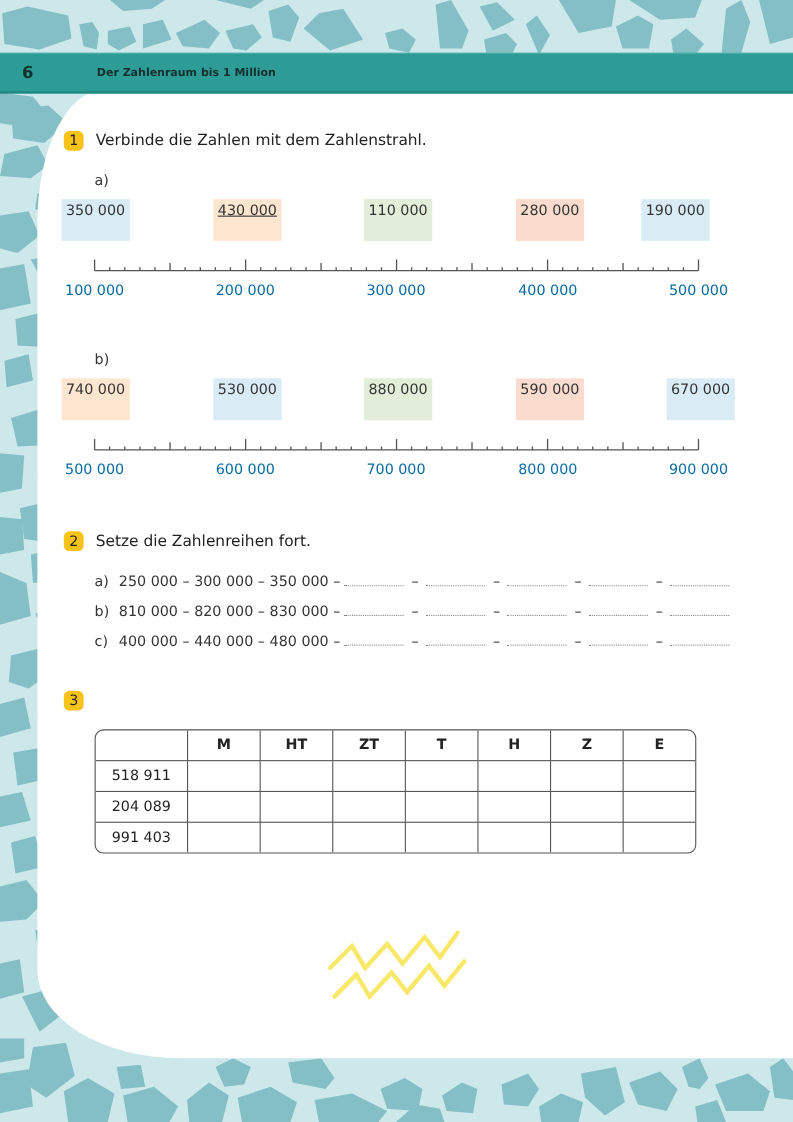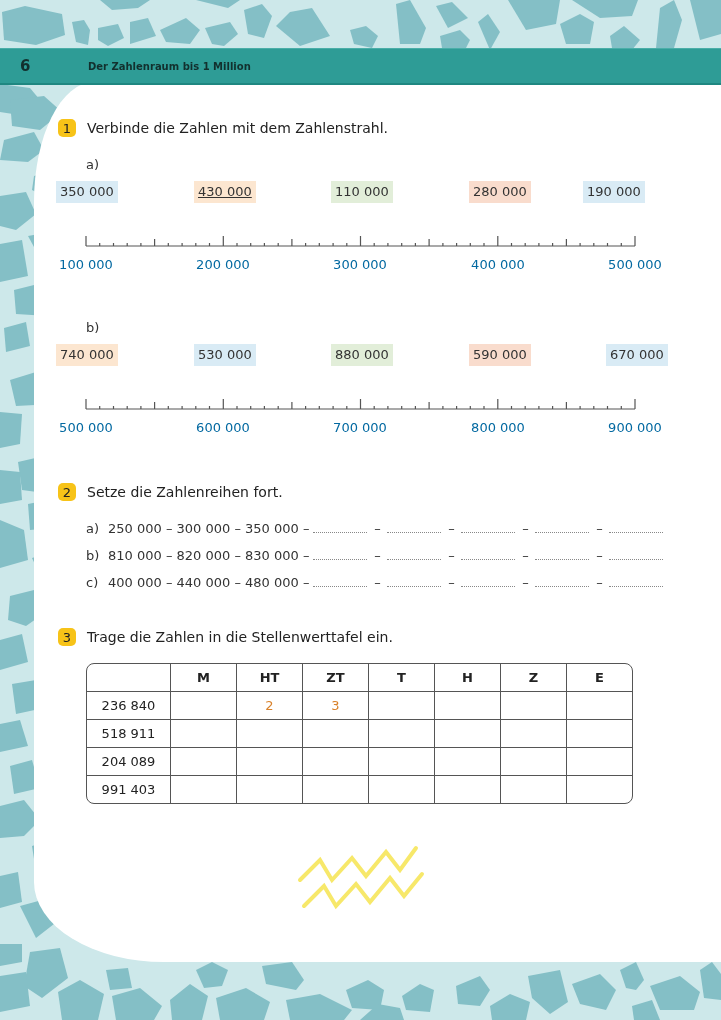--- a/index.html
+++ b/index.html
@@ -25,21 +25,21 @@
   .page-title { position:absolute; left:88px; font-weight:bold; font-size:10px; color:#12302e; }
   .content { position:absolute; left:0; top:0; width:721px; height:1020px; z-index:4; }
   .task-head { position:absolute; display:flex; align-items:center; font-size:14px; color:#222; }
   .badge {
     width:18px; height:18px; border-radius:5px; background:#f7c318;
     color:#222; font-size:13px; display:inline-flex; align-items:center; justify-content:center;
     margin-right:11px;
   }
   .sub-label { position:absolute; font-size:13px; color:#333; }
   .chip {
-    position:absolute; height:22px; line-height:22px; padding:0 4px; font-size:13px; color:#333;
+    position:absolute; height:38px; line-height:22px; padding:0 4px; font-size:13px; color:#333;
   }
   .chip.blue { background:#d9ebf5; }
   .chip.orange { background:#fce6d0; }
   .chip.green { background:#e2eed9; }
   .chip.salmon { background:#f9dccd; }
   .axis-label { position:absolute; font-size:13px; color:#0369a1; transform:translateX(-50%); white-space:nowrap; }
   .numline { position:absolute; }
   .seq-row { position:absolute; left:86px; font-size:13px; color:#333; display:flex; align-items:baseline; white-space:nowrap; }
   .seq-row .lab { width:20px; }
   .seq-row .txt { margin-left:2px; }
@@ -240,48 +240,37 @@
       <span class="dash">–</span>
     <span class="blank"></span>
       <span class="dash">–</span>
     <span class="blank"></span>
       <span class="dash">–</span>
     <span class="blank"></span>
   </div>
 
   <div class="task-head" style="left:58px; top:628px;">
     <span class="badge">3</span>
-    <span>Trage die Zahlen in die Stellenwerttafel ein.</span>
   </div>
 
   <table class="pv">
     <thead>
       <tr>
         <th class="c0"></th>
         <th class="cx">M</th>
         <th class="cx">HT</th>
         <th class="cx">ZT</th>
         <th class="cx">T</th>
         <th class="cx">H</th>
         <th class="cx">Z</th>
         <th class="cx">E</th>
       </tr>
     </thead>
     <tbody>
       <tr>
-        <td>236 840</td>
-        <td class="filled"></td>
-        <td class="filled">2</td>
-        <td class="filled">3</td>
-        <td class="filled"></td>
-        <td class="filled"></td>
-        <td class="filled"></td>
-        <td class="filled"></td>
-      </tr>
-      <tr>
         <td>518 911</td>
         <td></td>
         <td></td>
         <td></td>
         <td></td>
         <td></td>
         <td></td>
         <td></td>
       </tr>
       <tr>

